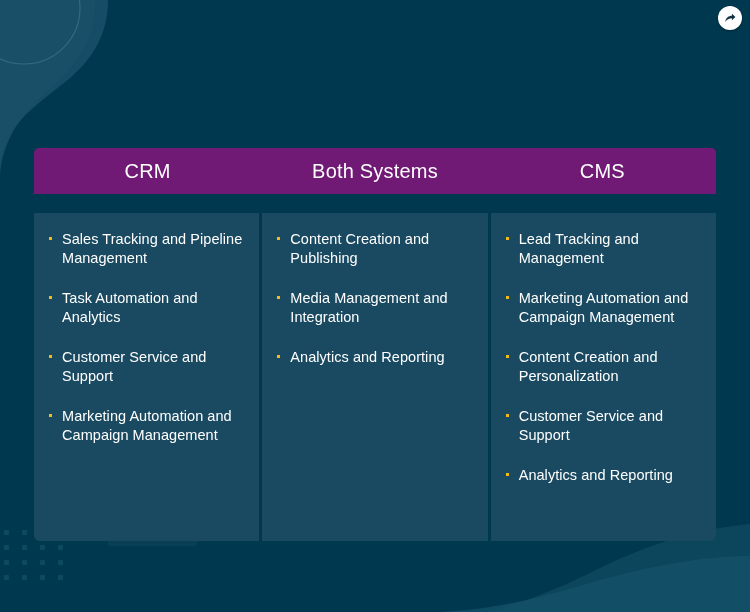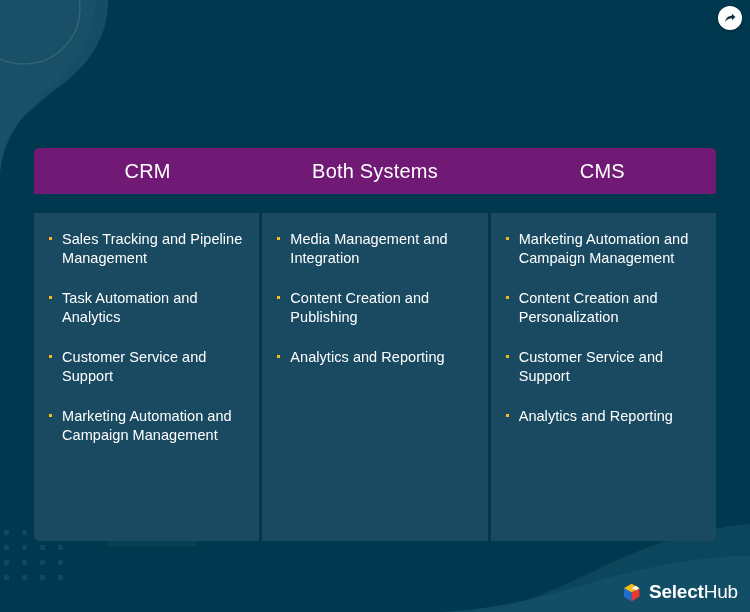--- a/index.html
+++ b/index.html
@@ -240,41 +240,33 @@
         <ul class="items">
           <li>Sales Tracking and Pipeline Management</li>
           <li>Task Automation and Analytics</li>
           <li>Customer Service and Support</li>
           <li>Marketing Automation and Campaign Management</li>
         </ul>
       </div>
 
       <div class="col">
         <ul class="items">
+          <li>Content Creation and Publishing</li>
           <li>Media Management and Integration</li>
-          <li>Content Creation and Publishing</li>
           <li>Analytics and Reporting</li>
         </ul>
       </div>
 
       <div class="col">
         <ul class="items">
+          <li>Lead Tracking and Management</li>
           <li>Marketing Automation and Campaign Management</li>
           <li>Content Creation and Personalization</li>
           <li>Customer Service and Support</li>
           <li>Analytics and Reporting</li>
         </ul>
       </div>
 
     </div>
   </div>
 
-  <div class="logo">
-    <svg width="21" height="19" viewBox="0 0 24 22">
-      <polygon points="2,6 11,1 20,6 11,11" fill="#f7b916"></polygon>
-      <polygon points="2,6 11,11 11,21 2,16" fill="#1f6fd0"></polygon>
-      <polygon points="20,6 11,11 11,21 20,16" fill="#e8392f"></polygon>
-      <polygon points="11,6 16,3.3 20,6 16,8.6" fill="#ffffff" opacity="0.9"></polygon>
-    </svg>
-    <div class="logo-text"><span class="b">Select</span><span class="l">Hub</span></div>
-  </div>
 
 </div>
 
 </body></html>

